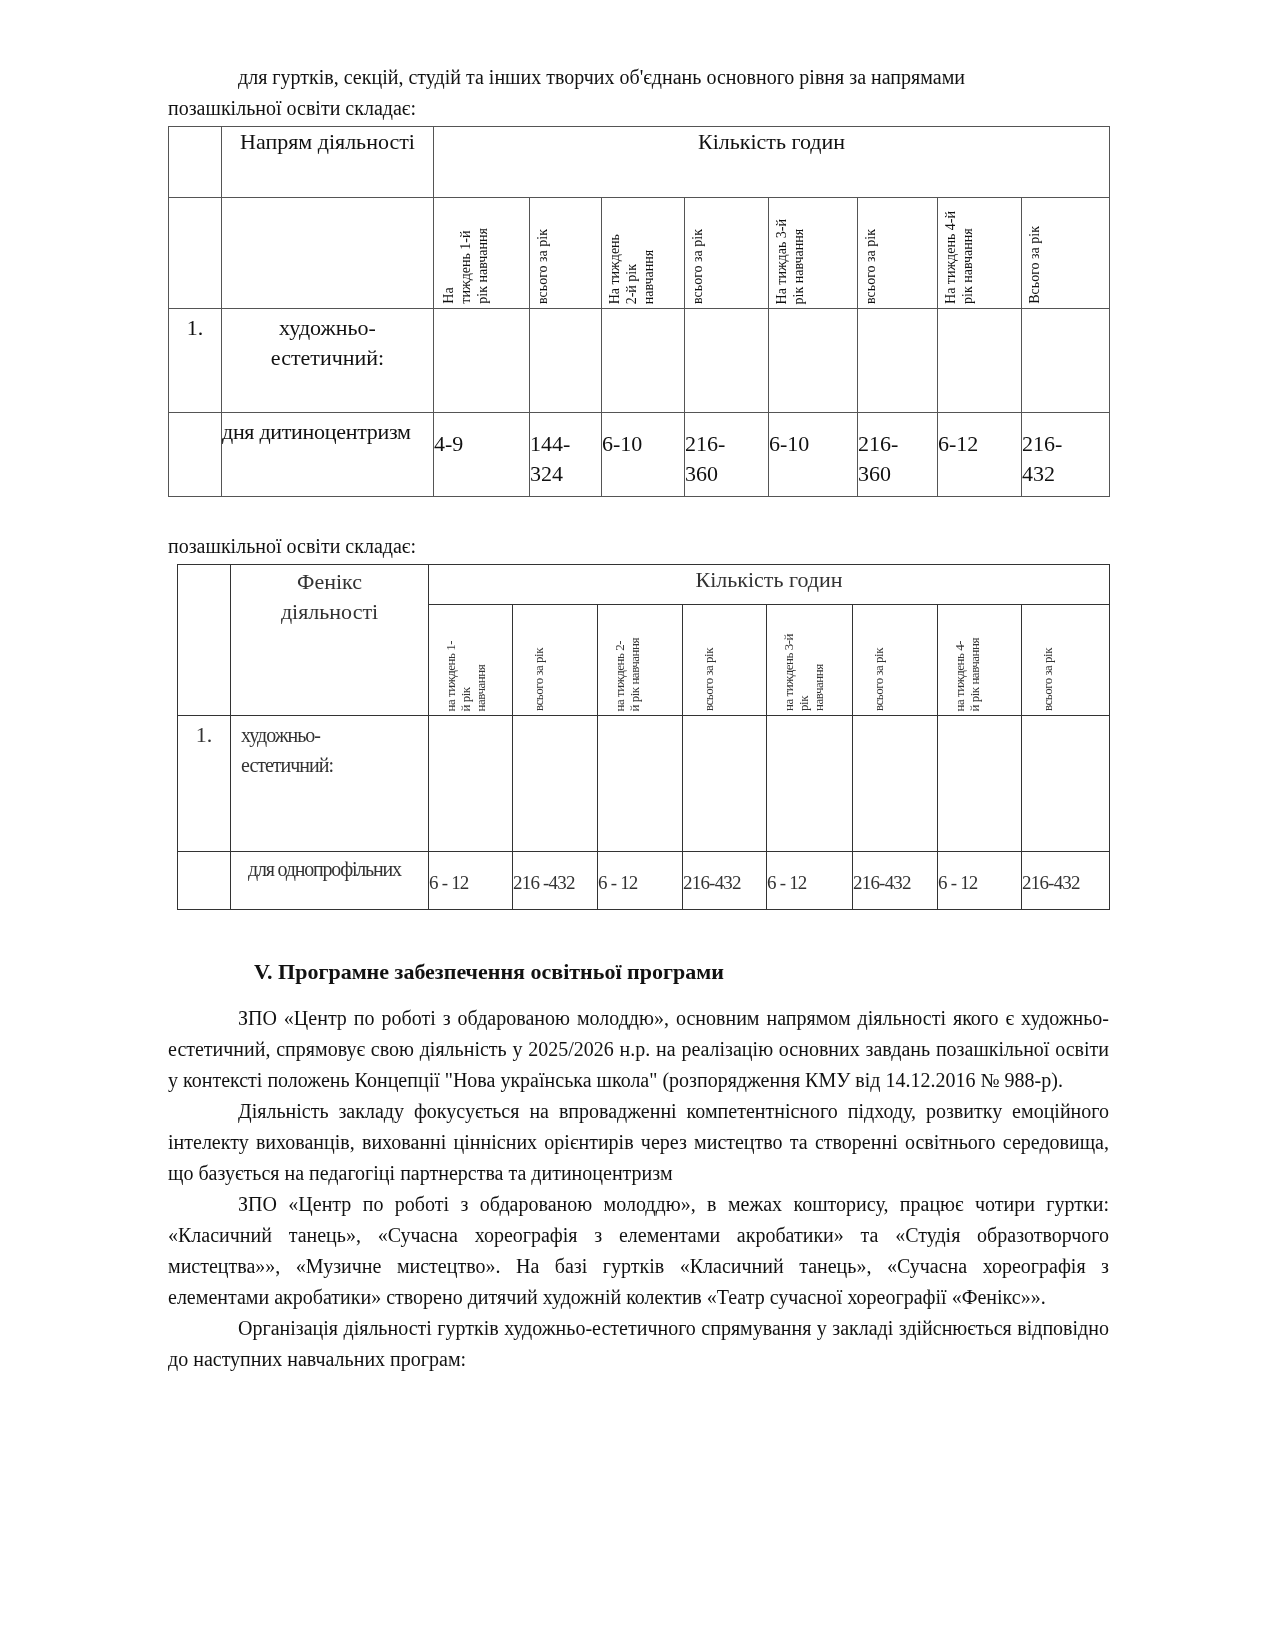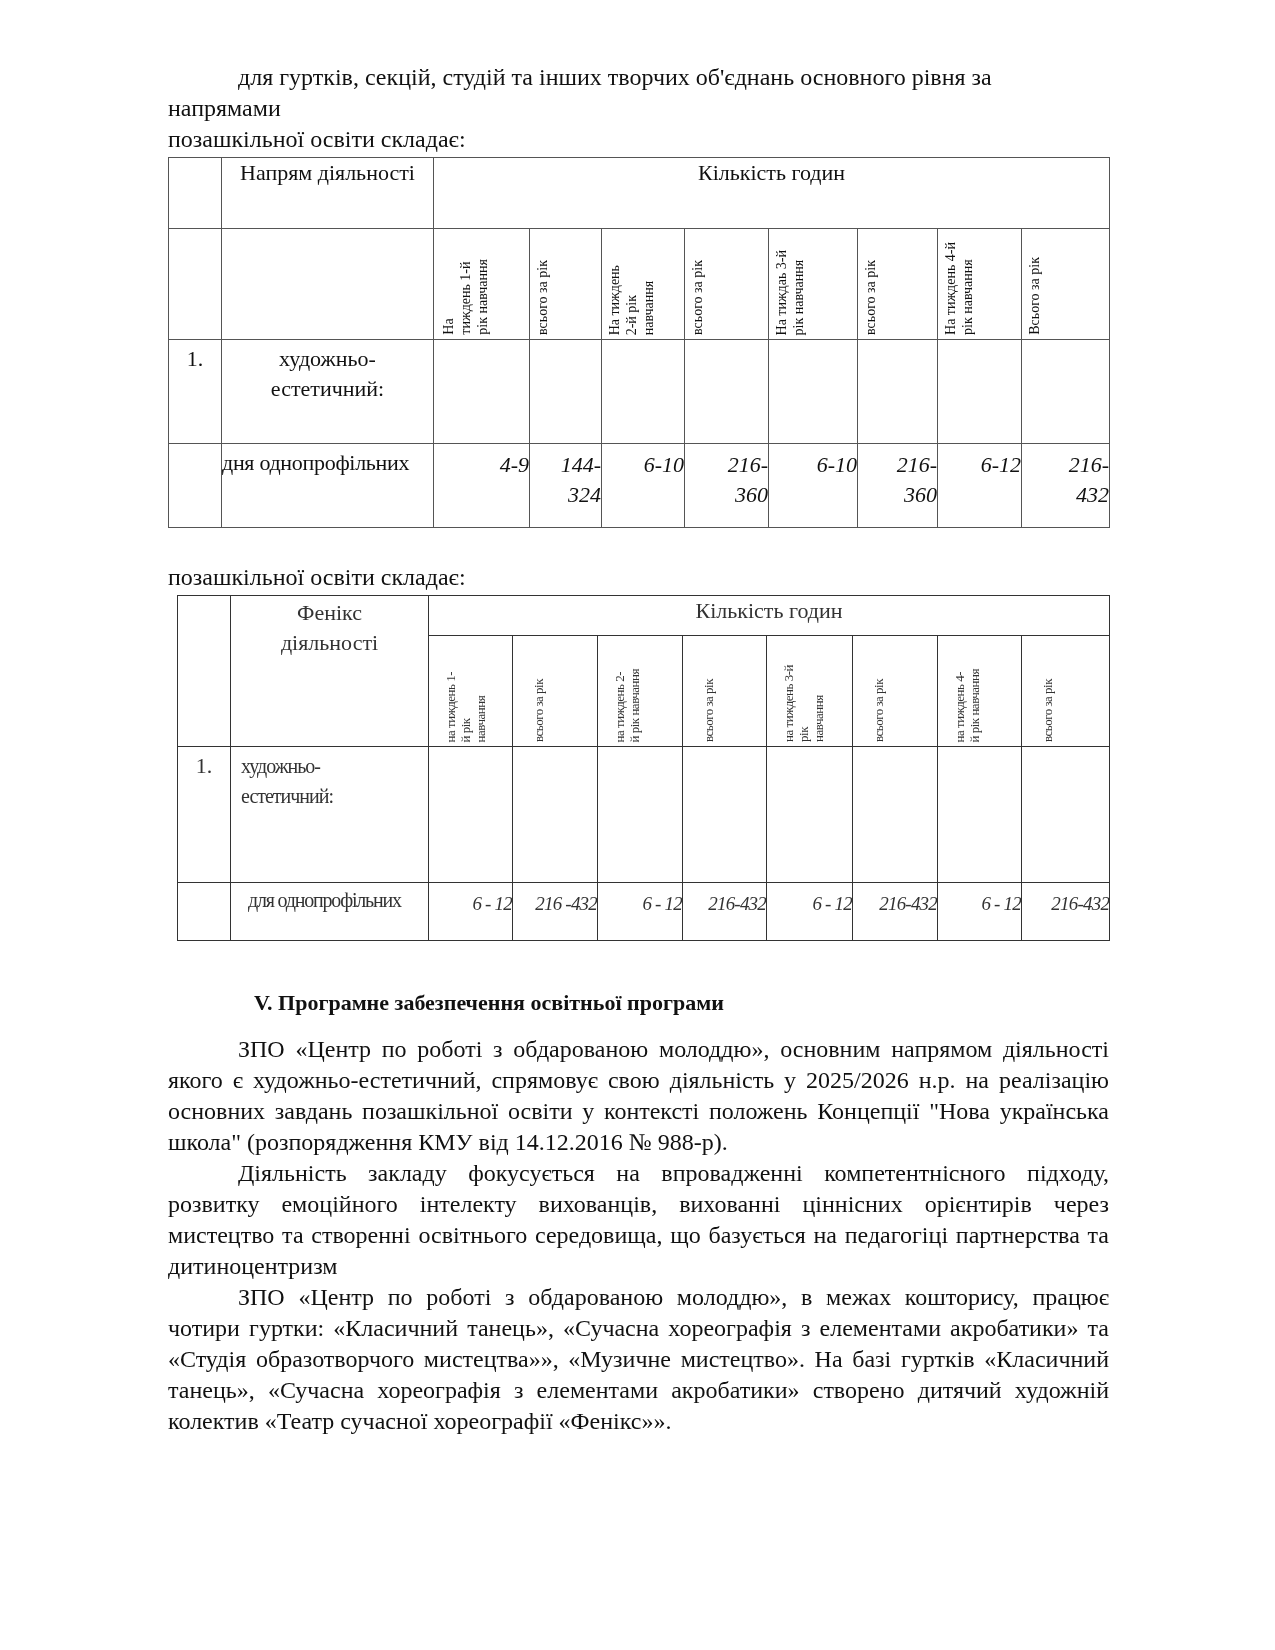--- a/index.html
+++ b/index.html
@@ -1,29 +1,29 @@
 <!DOCTYPE html>
 <html><head>
 <meta charset="utf-8">
 <style>
   html, body { margin: 0; padding: 0; background: #ffffff; }
   body { width: 1275px; height: 1650px; position: relative; font-family: "Liberation Serif", serif; color: #111; }
   .page { position: absolute; left: 168px; top: 62px; width: 941px; }
-  .para { font-size: 24px; line-height: 31px; text-align: justify; margin: 0; }
+  .para { font-size: 20px; line-height: 31px; text-align: justify; margin: 0; }
   .indent { text-indent: 70px; }
   table { border-collapse: collapse; table-layout: fixed; }
   td { border: 1.5px solid #555; vertical-align: top; padding: 0; font-size: 22px; }
   .t1 { width: 941px; margin-top: 2px; }
   .t2 { width: 932px; margin-left: 9px; margin-top: 2px; border: 1.5px solid #333; }
   .t2 td { border-color: #333; color: #333; }
   .center { text-align: center; }
   .vert-wrap { height: 110px; position: relative; }
   .vert { position: absolute; left: 4px; bottom: 4px; writing-mode: vertical-rl; transform: rotate(180deg); font-size: 14px; line-height: 17px; text-align: left; white-space: pre-line; }
   .t2 .vert { font-size: 13px; letter-spacing: -0.5px; line-height: 15px; }
-  .num-cell { text-align: right; line-height: 30px; padding-top: 6px; font-style: italic; }
+  .num-cell { text-align: left; line-height: 30px; padding-top: 16px; }
   .t2 .num-cell { font-size: 19px; letter-spacing: -0.8px; }
   .gap { height: 34px; }
   .heading { font-size: 22px; font-weight: bold; line-height: 31px; padding-left: 70px; margin: 16px; }
 </style>
 </head>
 <body>
 
 <div class="page">
 
   <p class="para indent" style="text-align:left;">для гуртків, секцій, студій та інших творчих об'єднань основного рівня за напрямами</p>
@@ -106,21 +106,21 @@
       <td></td>
       <td></td>
       <td></td>
       <td></td>
       <td></td>
       <td></td>
       <td></td>
     </tr>
     <tr style="height:84px">
       <td></td>
-      <td style="padding-top:4px;line-height:30px;white-space:nowrap;letter-spacing:-0.3px;">дня однопрофільних</td>
+      <td style="padding-top:4px;line-height:30px;white-space:nowrap;letter-spacing:-0.3px;">дня дитиноцентризм</td>
       <td class="num-cell" style="white-space:pre-line">4-9</td>
       <td class="num-cell" style="white-space:pre-line">144-
 324</td>
       <td class="num-cell" style="white-space:pre-line">6-10</td>
       <td class="num-cell" style="white-space:pre-line">216-
 360</td>
       <td class="num-cell" style="white-space:pre-line">6-10</td>
       <td class="num-cell" style="white-space:pre-line">216-
 360</td>
       <td class="num-cell" style="white-space:pre-line">6-12</td>
@@ -229,14 +229,15 @@
     </tr>
   </tbody>
     </table>
 
   <div style="height:30px"></div>
 
   <p class="heading">V. Програмне забезпечення освітньої програми</p>
   <p class="para indent">ЗПО «Центр по роботі з обдарованою молоддю», основним напрямом діяльності якого є художньо-естетичний, спрямовує свою діяльність у 2025/2026 н.р. на реалізацію основних завдань позашкільної освіти у контексті положень Концепції "Нова українська школа" (розпорядження КМУ від 14.12.2016 № 988-р).</p>
   <p class="para indent">Діяльність закладу фокусується на впровадженні компетентнісного підходу, розвитку емоційного інтелекту вихованців, вихованні ціннісних орієнтирів через мистецтво та створенні освітнього середовища, що базується на педагогіці партнерства та дитиноцентризм</p>
   <p class="para indent"> ЗПО «Центр по роботі з обдарованою молоддю», в межах кошторису, працює чотири гуртки: «Класичний танець», «Сучасна хореографія з елементами акробатики» та «Студія образотворчого мистецтва»», «Музичне мистецтво». На базі гуртків «Класичний танець», «Сучасна хореографія з елементами акробатики» створено дитячий художній колектив «Театр сучасної хореографії «Фенікс»».</p>
+  <p class="para indent">Організація діяльності гуртків художньо-естетичного спрямування у закладі здійснюється відповідно до наступних  навчальних програм:</p>
 
 </div>
 
 </body></html>

